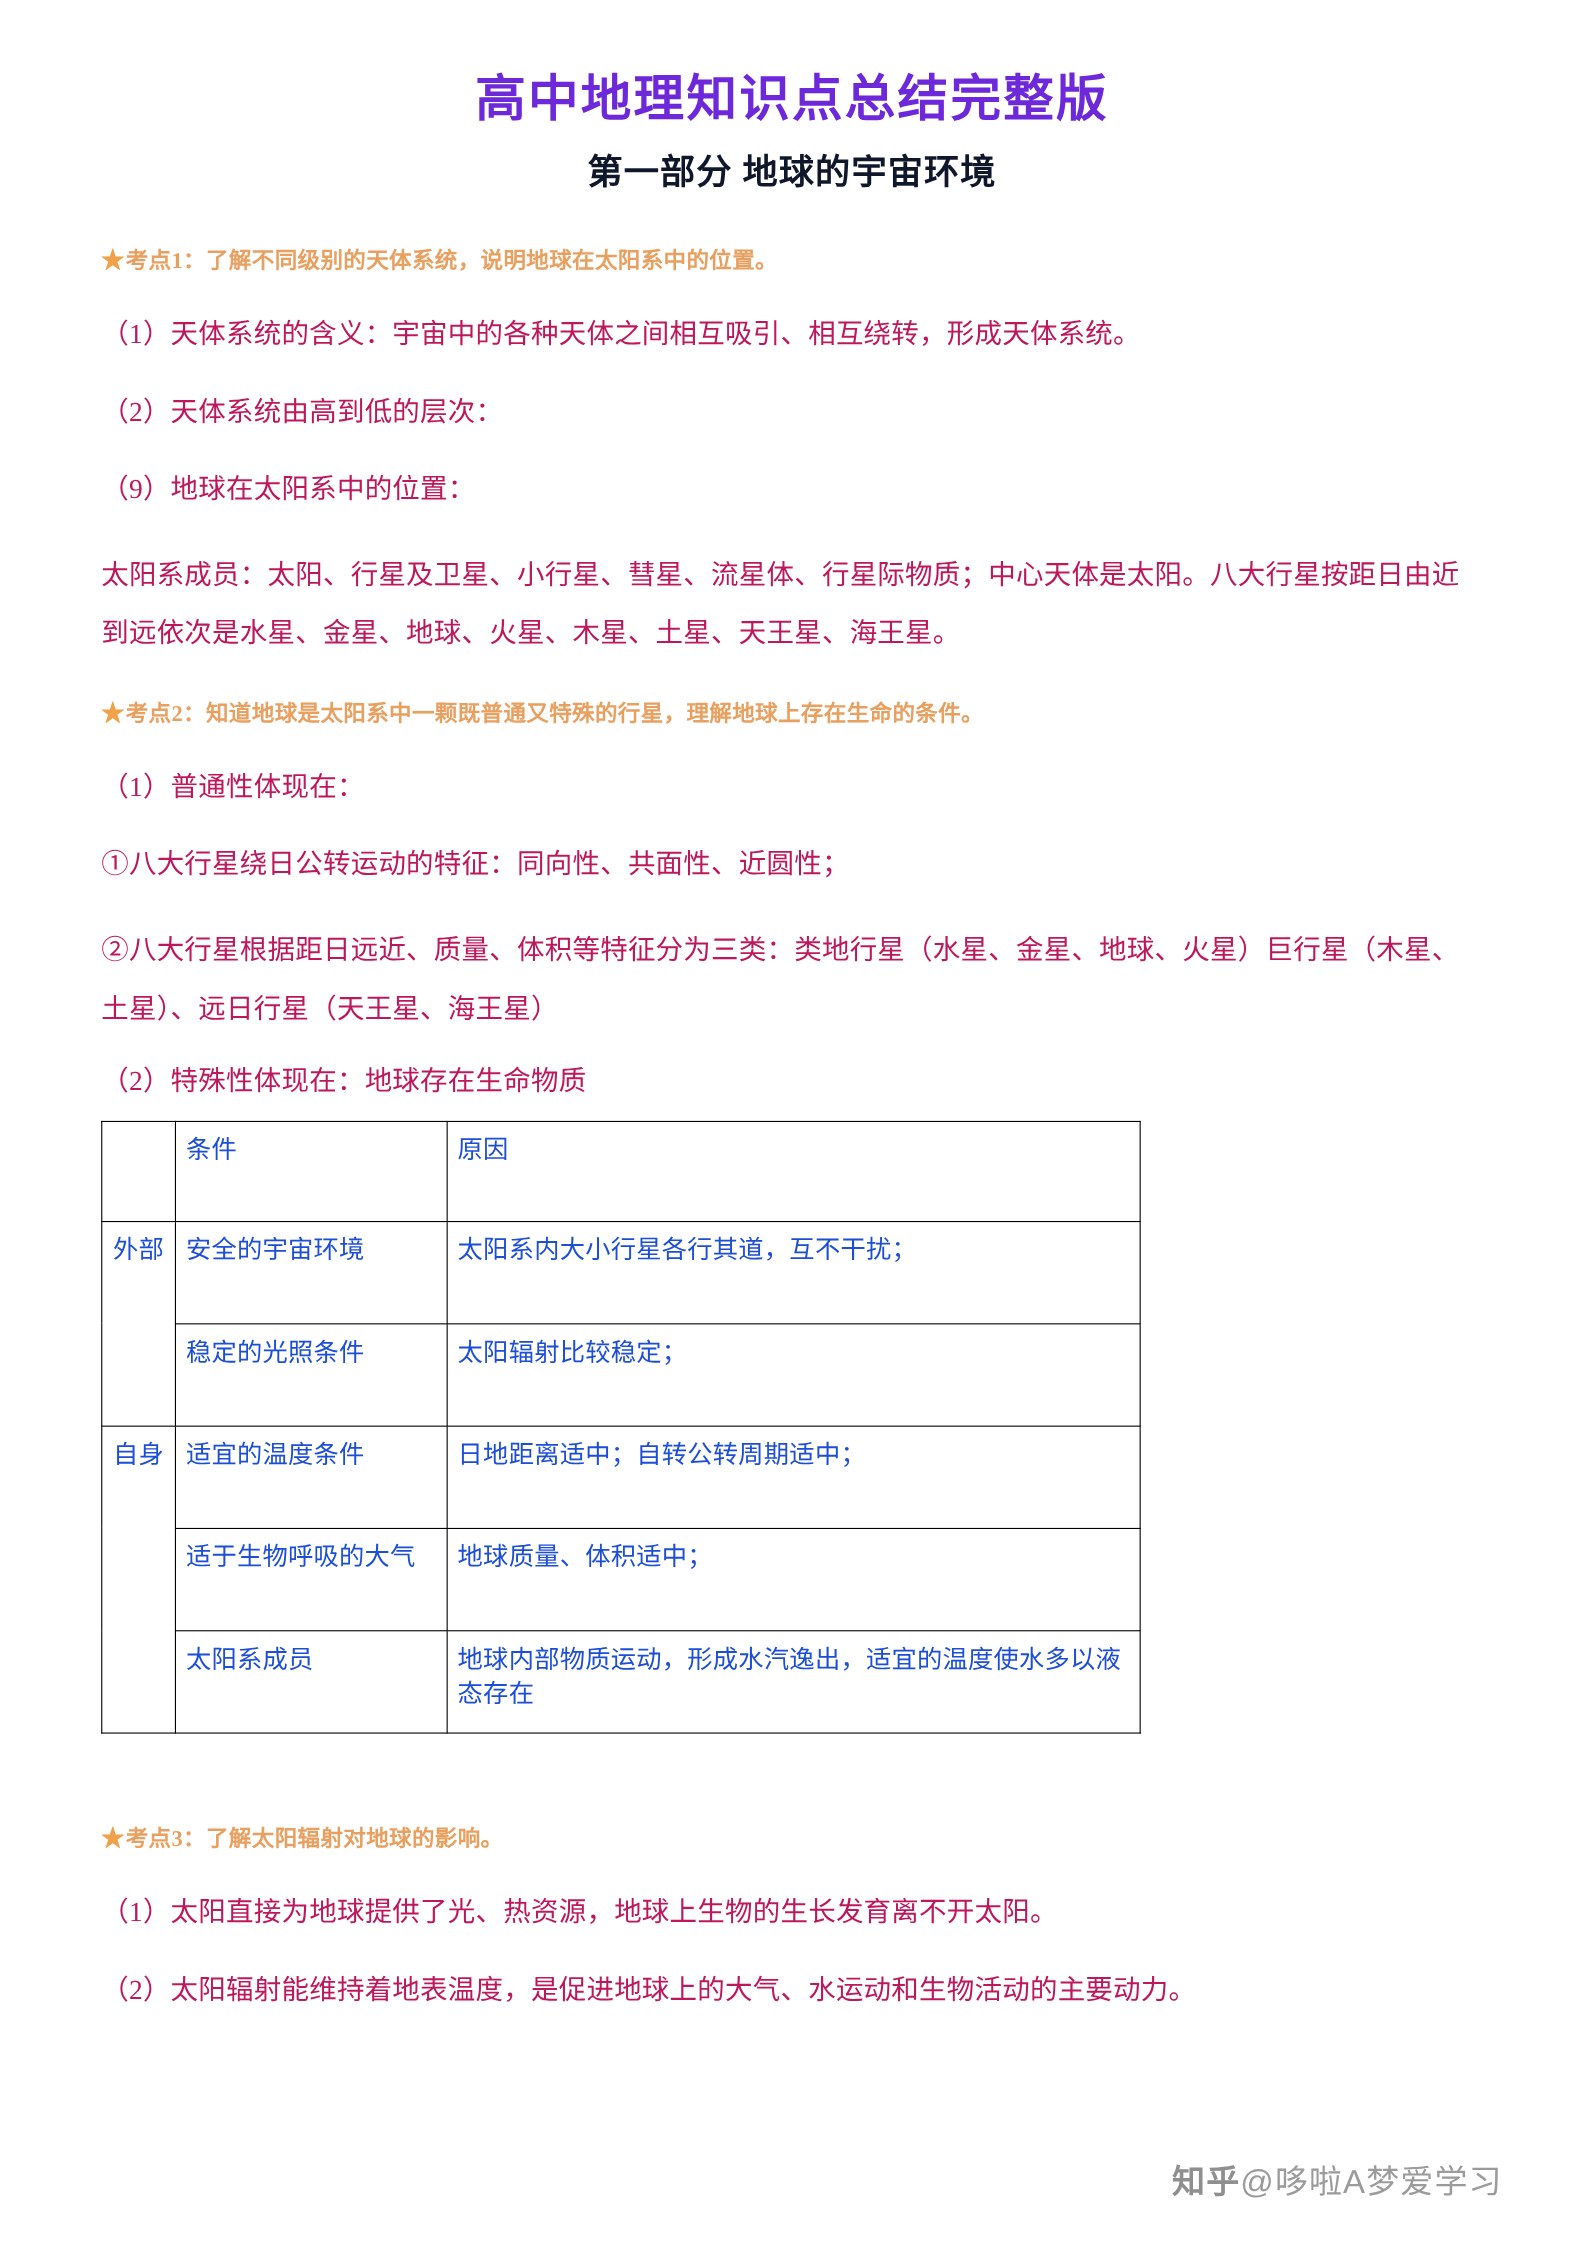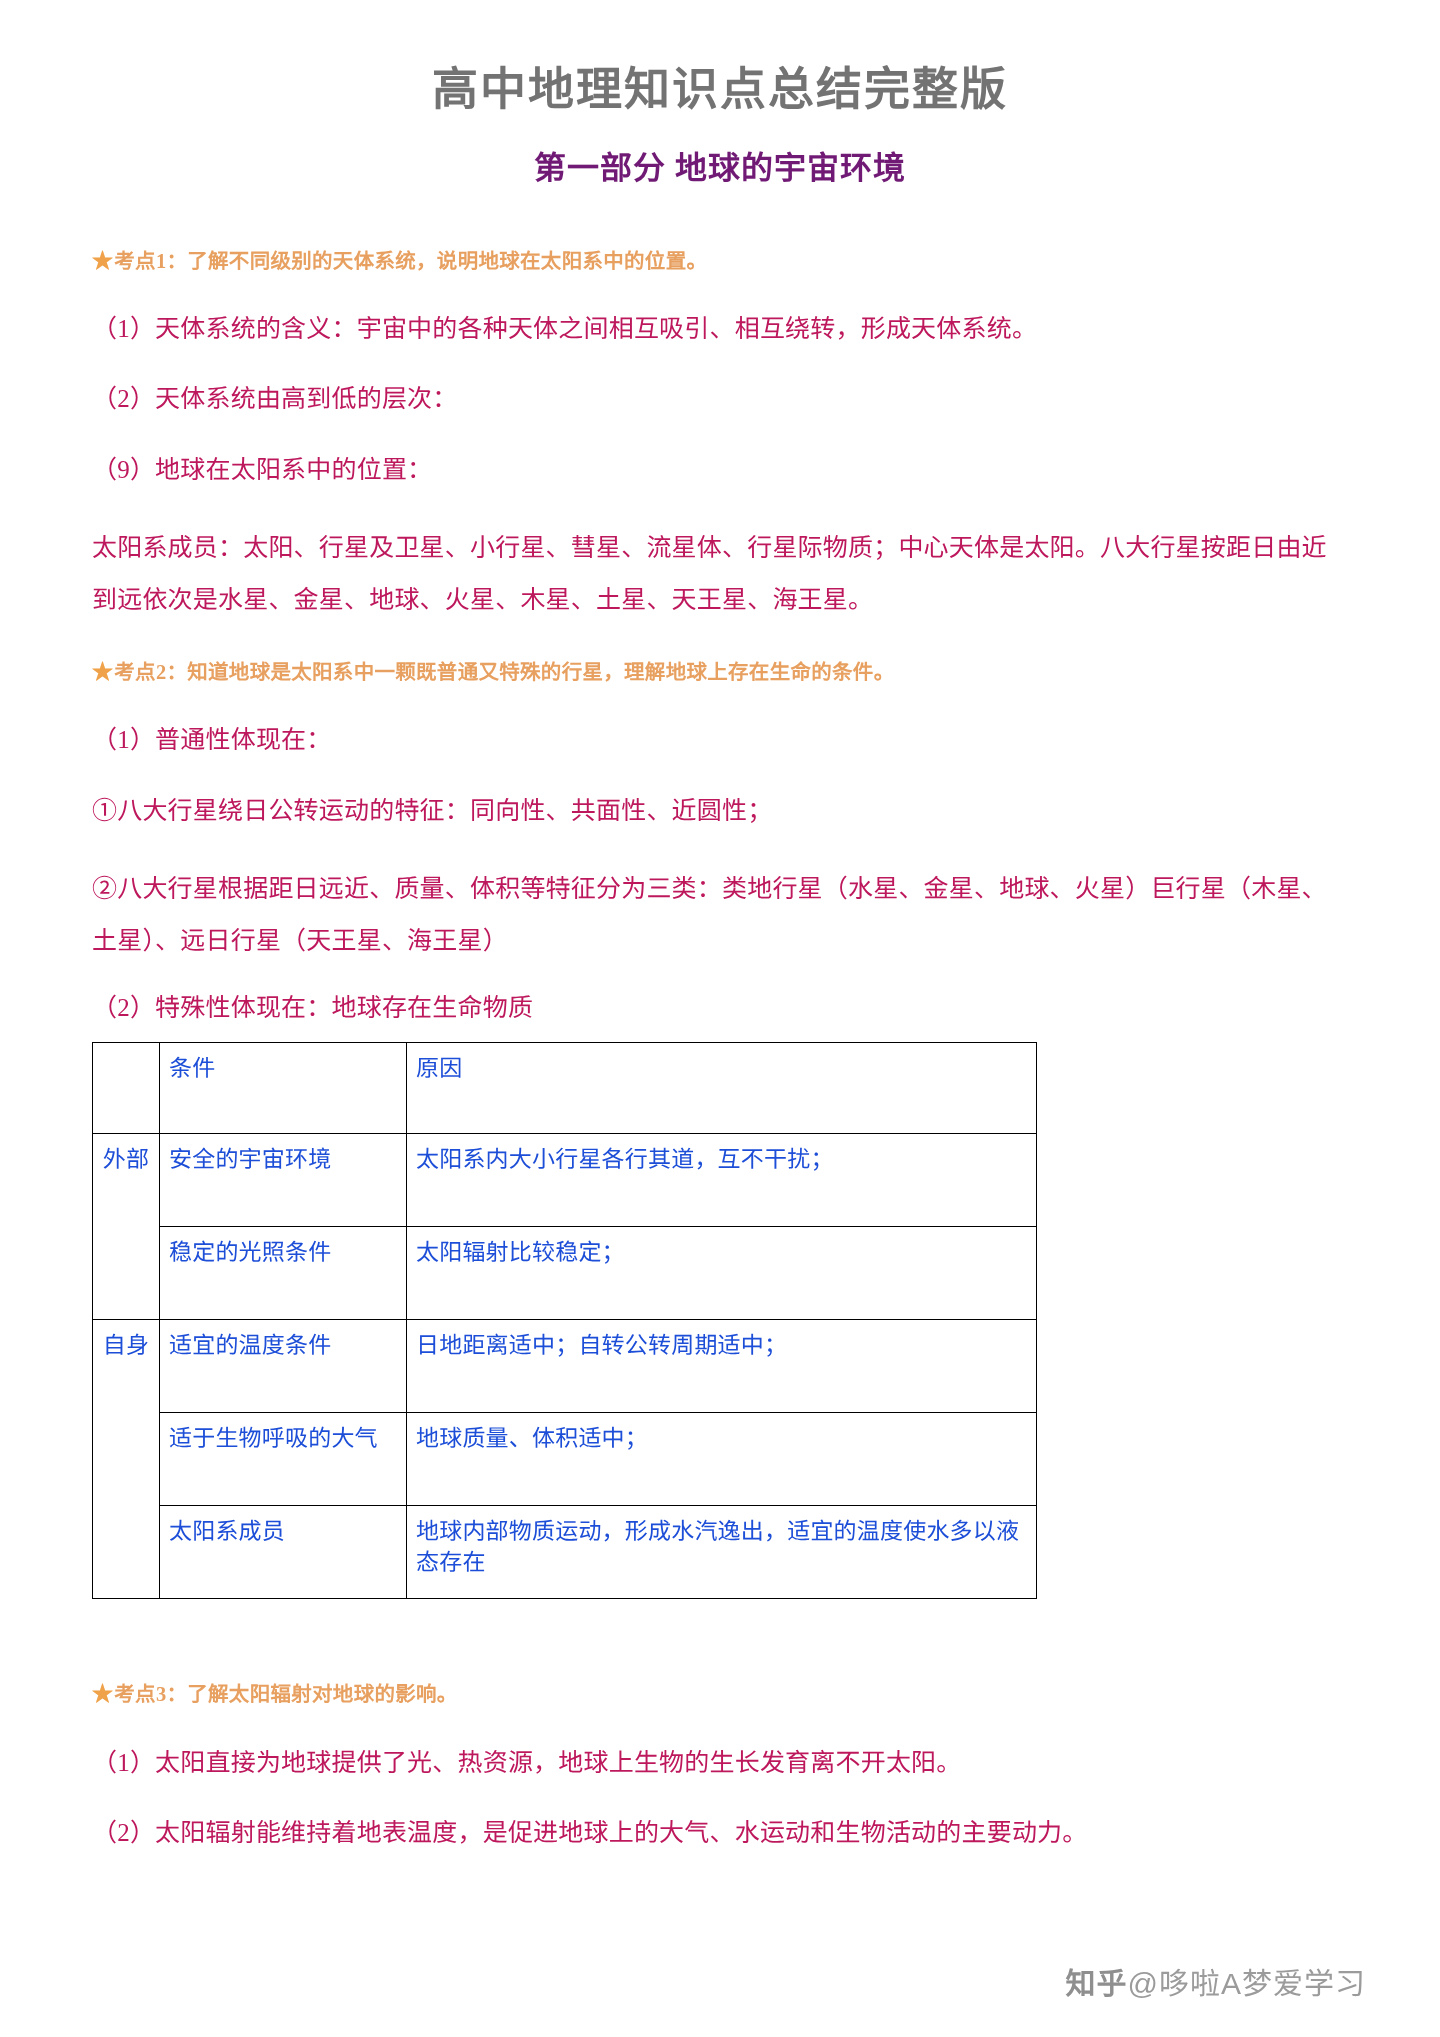--- a/index.html
+++ b/index.html
@@ -18,36 +18,36 @@
   .page {
     position: relative;
     width: 1440px;
     height: 2037px;
     box-sizing: border-box;
     padding: 0 92px;
     background: #fff;
   }
   .doc-title {
     text-align: center;
-    color: #737373;
+    color: #6d28d9;
     font-size: 46px;
     font-weight: bold;
     letter-spacing: 2px;
     margin: 0;
     padding-top: 62px;
     line-height: 1.2;
     font-family: "Liberation Serif", "DejaVu Serif", serif;
   }
   .doc-subtitle {
     text-align: center;
-    color: #701a75;
+    color: #0f172a;
     font-size: 32px;
     font-weight: bold;
     letter-spacing: 1px;
-    margin: 12px;
+    margin: 0;
     padding-top: 20px;
     line-height: 1.2;
   }
   .kaodian {
     color: #e8a060;
     font-size: 20.5px;
     font-weight: bold;
     line-height: 1.5;
     margin: 0;
     letter-spacing: 0.3px;

